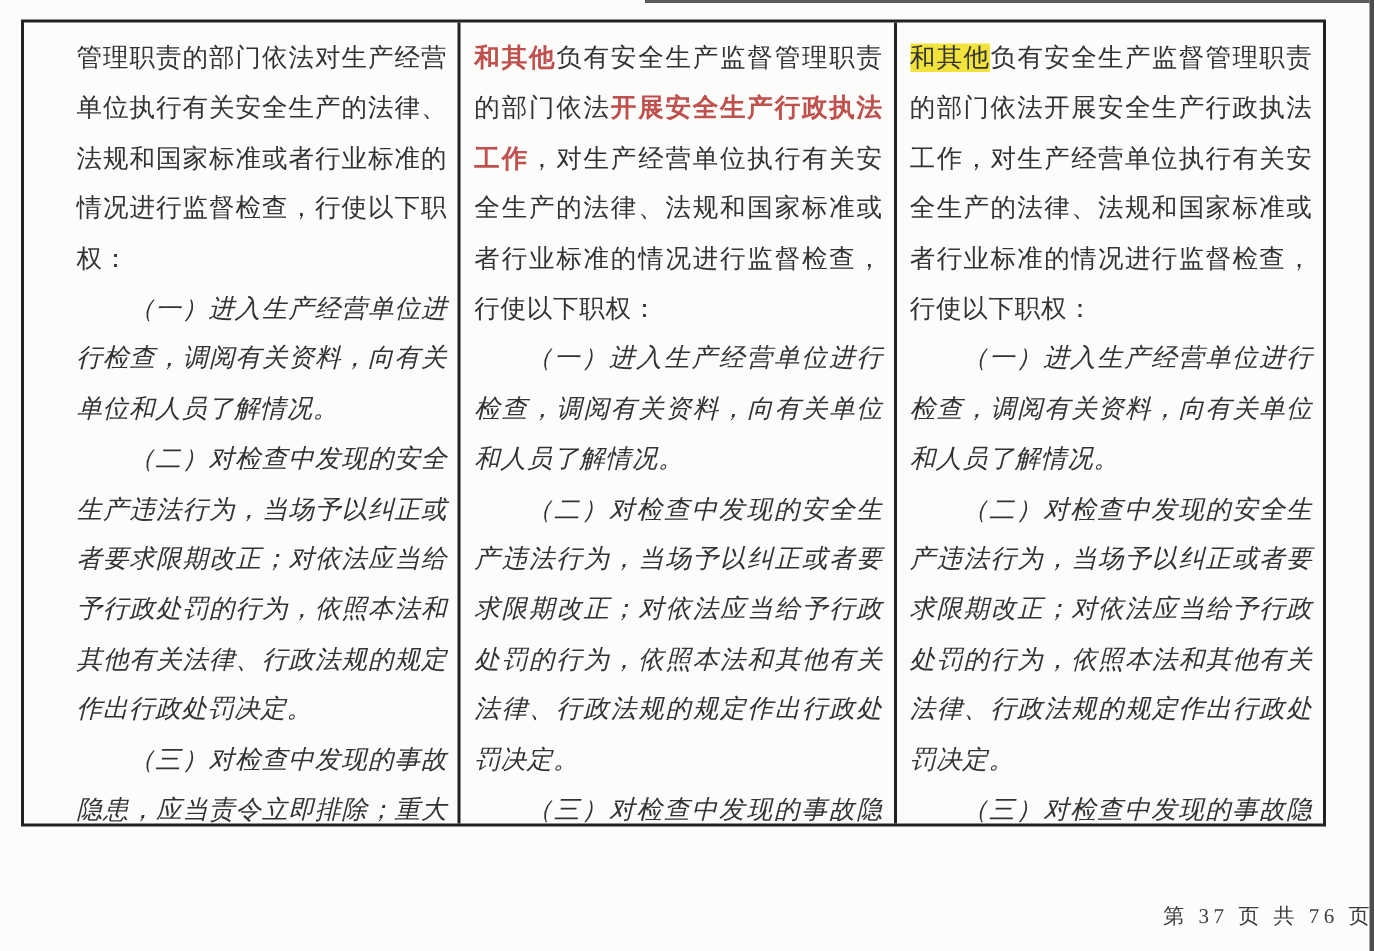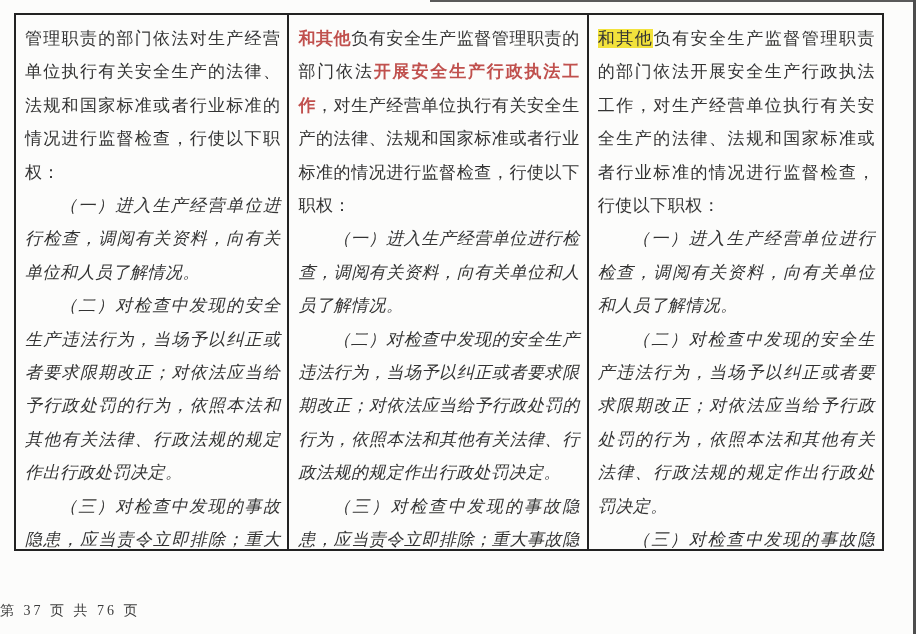--- a/index.html
+++ b/index.html
@@ -22,41 +22,42 @@
     position:absolute; top:0; left:430px; right:3px; height:2px;
     background:#5a5a5a;
   }
   .doc-table {
     position:absolute; left:14px; top:13px;
     width:870px; height:538px;
     display:flex;
     border:2px solid var(--border,#222);
     background:#fcfcfb;
     box-sizing:border-box;
+    padding-left:26px;
   }
   .doc-col {
     box-sizing:border-box;
     padding:7px 7px 0 9px;
     overflow:hidden;
     font-size:17px;
     line-height:33.4px;
     color:var(--text,#333);
     text-align:justify;
     letter-spacing:0.5px;
   }
   .doc-col.c0 { width:272px; }
   .doc-col.c1 { width:300px; border-left:2px solid var(--border,#222); }
   .doc-col.c2 { width:296px; border-left:2px solid var(--border,#222); }
   .doc-col p { margin:0; }
   .doc-col p.indent { text-indent:2.05em;font-style:italic; }
   .seg-red { color:var(--red,#c0504d); font-weight:bold; }
   .seg-highlight { background:var(--highlight,#f2e23c); }
   .page-footer {
     position:absolute; left:0; bottom:14px; width:100%;
-    text-align:left;
+    text-align:right;
     font-size:14px;
     color:#3c3c3c;
     letter-spacing:3px;
   }
 </style>
 </head>
 <body>
 
 <div class="page">
   <div class="doc-table" id="table-root">

